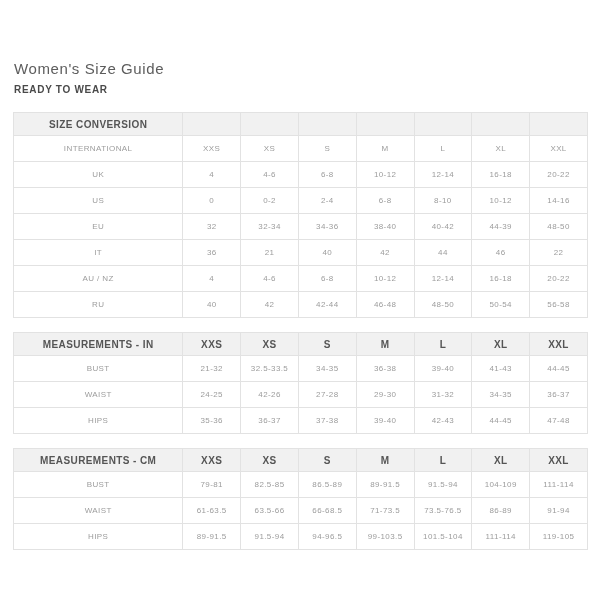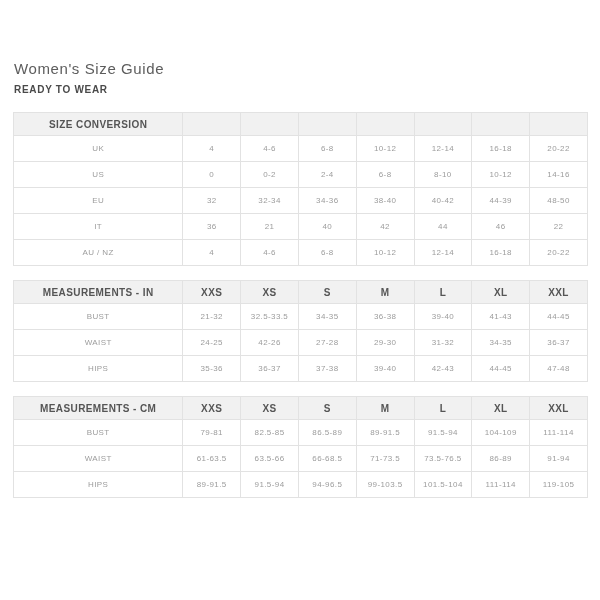--- a/index.html
+++ b/index.html
@@ -88,20 +88,30 @@
               <th></th>
               <th></th>
               <th></th>
               <th></th>
               <th></th>
               <th></th>
             </tr>
           </thead>
           <tbody>
             <tr>
+              <td class="label-col">INTERNATIONAL</td>
+              <td>XXS</td>
+              <td>XS</td>
+              <td>S</td>
+              <td>M</td>
+              <td>L</td>
+              <td>XL</td>
+              <td>XXL</td>
+            </tr>
+            <tr>
               <td class="label-col">UK</td>
               <td>4</td>
               <td>4-6</td>
               <td>6-8</td>
               <td>10-12</td>
               <td>12-14</td>
               <td>16-18</td>
               <td>20-22</td>
             </tr>
             <tr>
@@ -137,20 +147,30 @@
             <tr>
               <td class="label-col">AU / NZ</td>
               <td>4</td>
               <td>4-6</td>
               <td>6-8</td>
               <td>10-12</td>
               <td>12-14</td>
               <td>16-18</td>
               <td>20-22</td>
             </tr>
+            <tr>
+              <td class="label-col">RU</td>
+              <td>40</td>
+              <td>42</td>
+              <td>42-44</td>
+              <td>46-48</td>
+              <td>48-50</td>
+              <td>50-54</td>
+              <td>56-58</td>
+            </tr>
           </tbody>
         </table>
         <table class="size-table">
           <thead>
             <tr>
               <th class="label-col">MEASUREMENTS - IN</th>
               <th>XXS</th>
               <th>XS</th>
               <th>S</th>
               <th>M</th>

